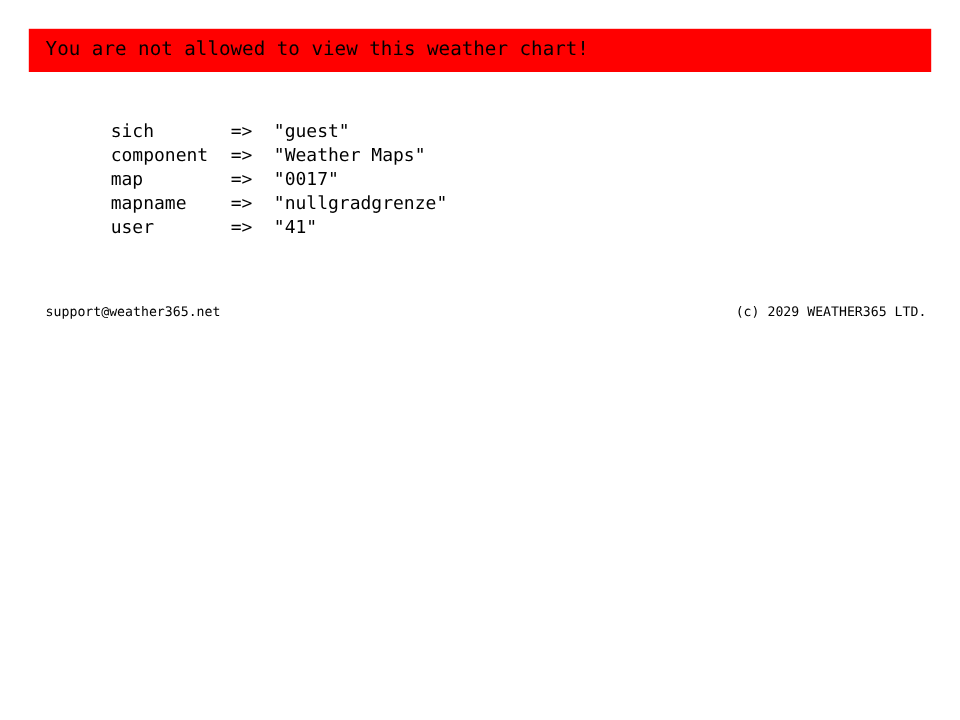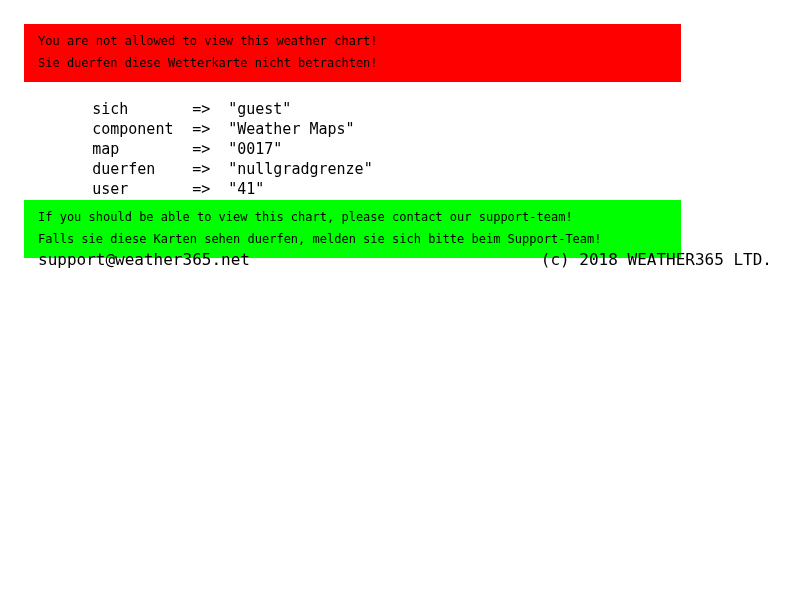--- a/index.html
+++ b/index.html
@@ -15,24 +15,24 @@
     overflow: hidden;
   }
   .page {
     position: relative;
     width: 800px;
     height: 600px;
   }
   .banner {
     position: absolute;
     left: 24px;
-    width: 657px;
+    width: 752px;
     box-sizing: border-box;
     padding: 6px 14px 8px 14px;
-    font-size: 12px;
+    font-size: 16px;
     line-height: 22px;
     white-space: nowrap;
   }
   .banner-error {
     top: 24px;
     background: #ff0000;
   }
   .banner-ok {
     top: 200px;
     background: #00ff00;
@@ -61,62 +61,57 @@
     width: 36px;
   }
   .field-val {
     display: inline-block;
   }
   .footer {
     position: absolute;
     left: 38px;
     top: 250px;
     width: 734px;
-    font-size: 16px;
+    font-size: 11px;
     line-height: 20px;
     white-space: nowrap;
   }
   .footer-left {
     float: left;
   }
   .footer-right {
     float: right;
   }
 </style>
 </head>
 <body>
 
 <div class="page">
 
   <div class="banner banner-error">
     <span class="banner-line">You are not allowed to view this weather chart!</span>
-    <span class="banner-line">Sie duerfen diese Wetterkarte nicht betrachten!</span>
   </div>
 
   <div class="fields">
     <span class="field-row">
       <span class="field-key">sich</span><span class="field-arrow">=&gt;</span><span class="field-val">"guest"</span>
     </span>
     <span class="field-row">
       <span class="field-key">component</span><span class="field-arrow">=&gt;</span><span class="field-val">"Weather Maps"</span>
     </span>
     <span class="field-row">
       <span class="field-key">map</span><span class="field-arrow">=&gt;</span><span class="field-val">"0017"</span>
     </span>
     <span class="field-row">
-      <span class="field-key">duerfen</span><span class="field-arrow">=&gt;</span><span class="field-val">"nullgradgrenze"</span>
+      <span class="field-key">mapname</span><span class="field-arrow">=&gt;</span><span class="field-val">"nullgradgrenze"</span>
     </span>
     <span class="field-row">
       <span class="field-key">user</span><span class="field-arrow">=&gt;</span><span class="field-val">"41"</span>
     </span>
   </div>
 
-  <div class="banner banner-ok">
-    <span class="banner-line">If you should be able to view this chart, please contact our support-team!</span>
-    <span class="banner-line">Falls sie diese Karten sehen duerfen, melden sie sich bitte beim Support-Team!</span>
-  </div>
 
   <div class="footer">
     <span class="footer-left">support@weather365.net</span>
-    <span class="footer-right">(c) 2018 WEATHER365 LTD.</span>
+    <span class="footer-right">(c) 2029 WEATHER365 LTD.</span>
   </div>
 
 </div>
 
 </body></html>

